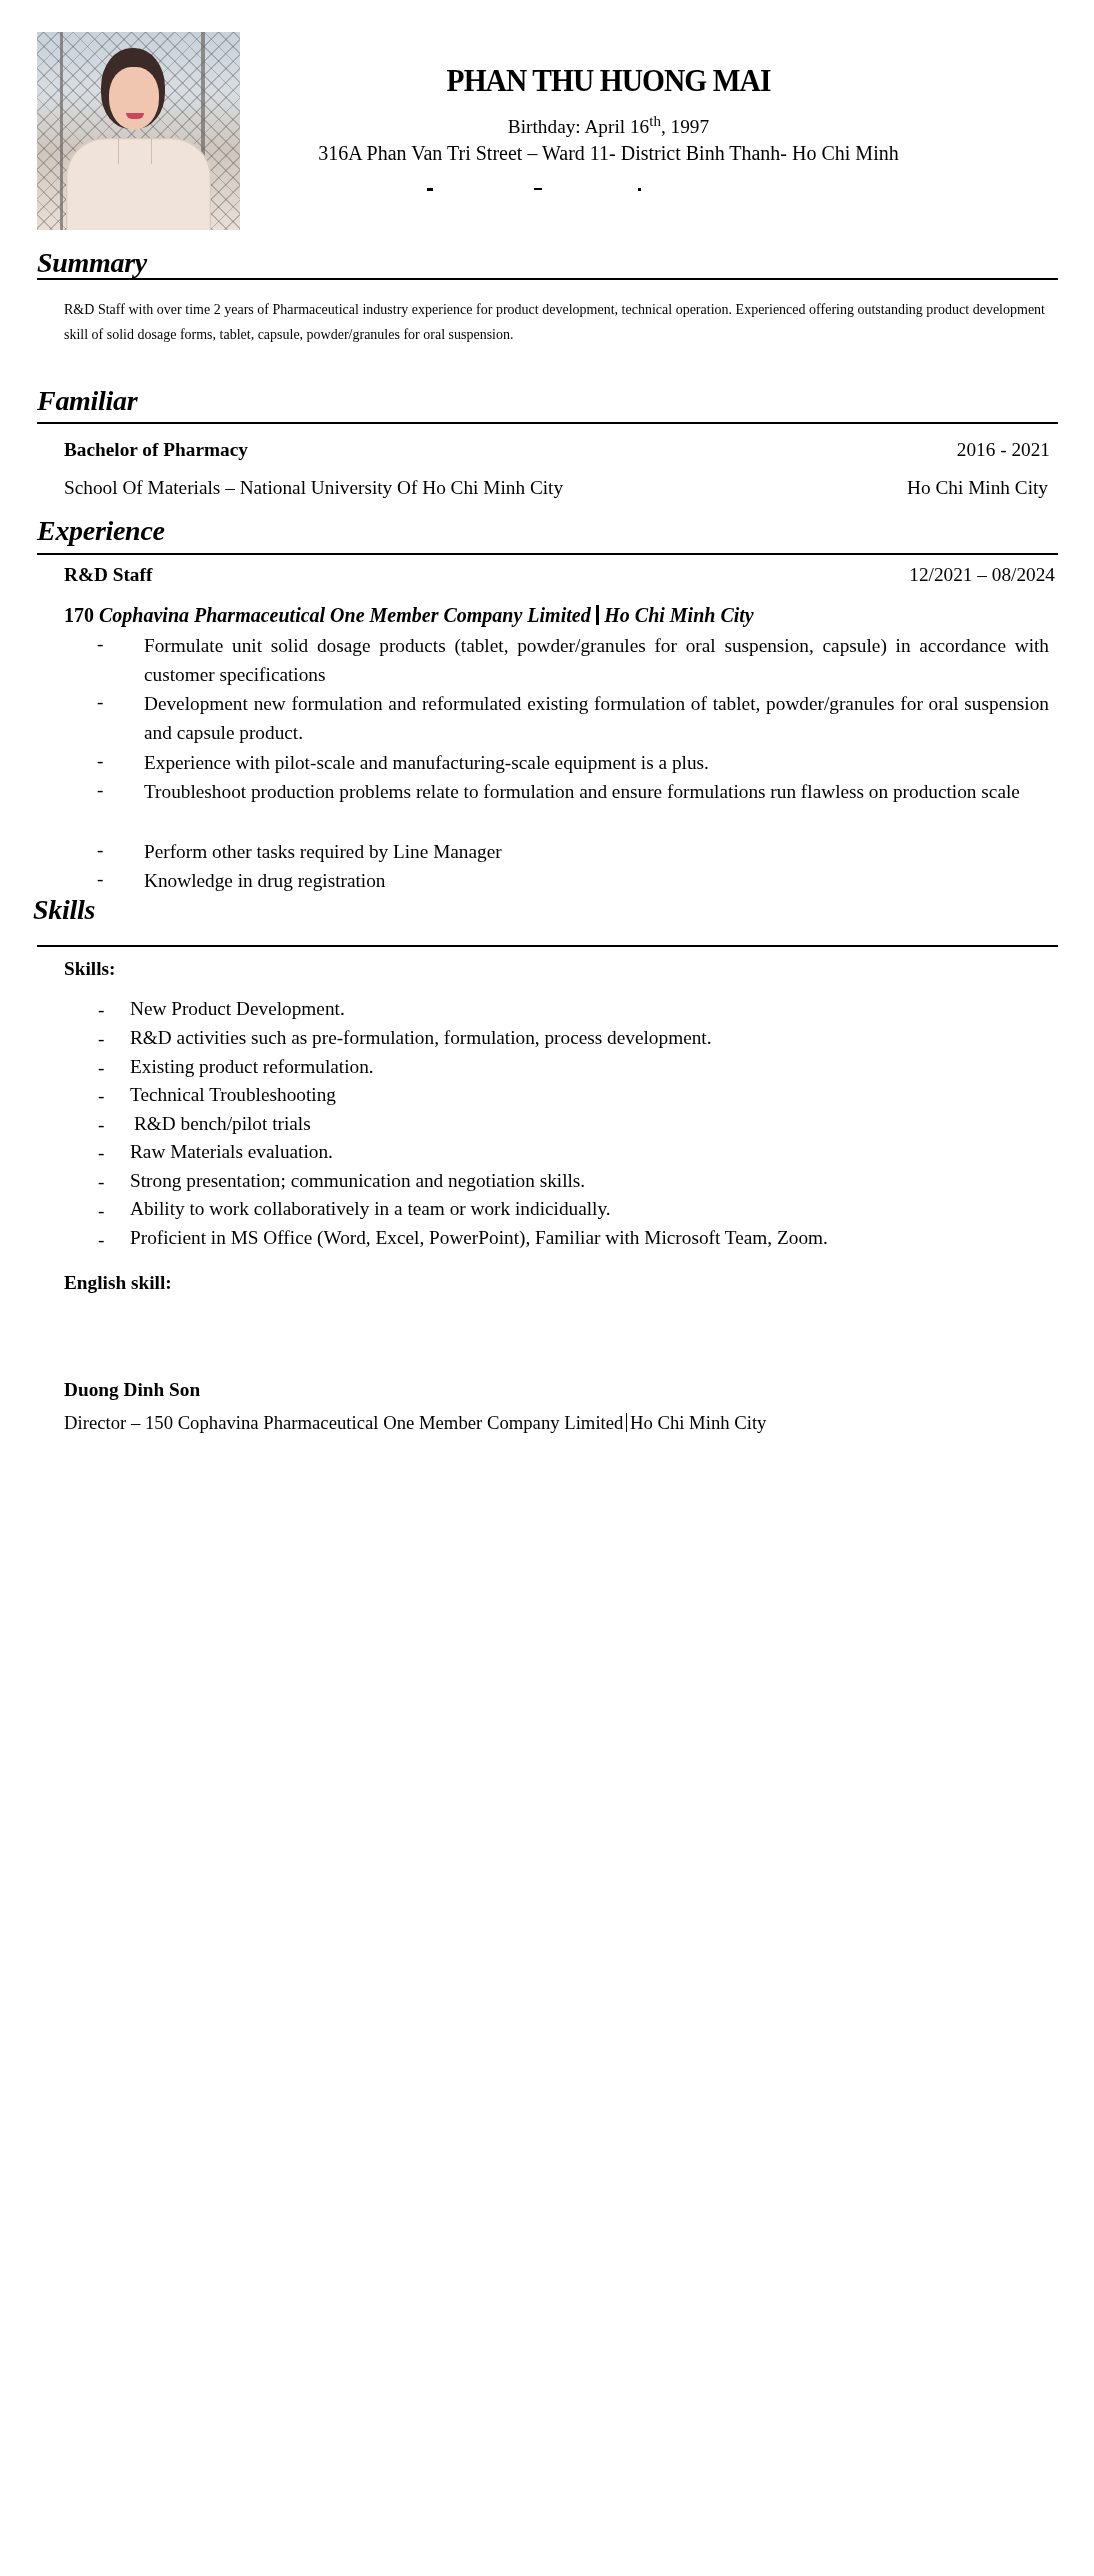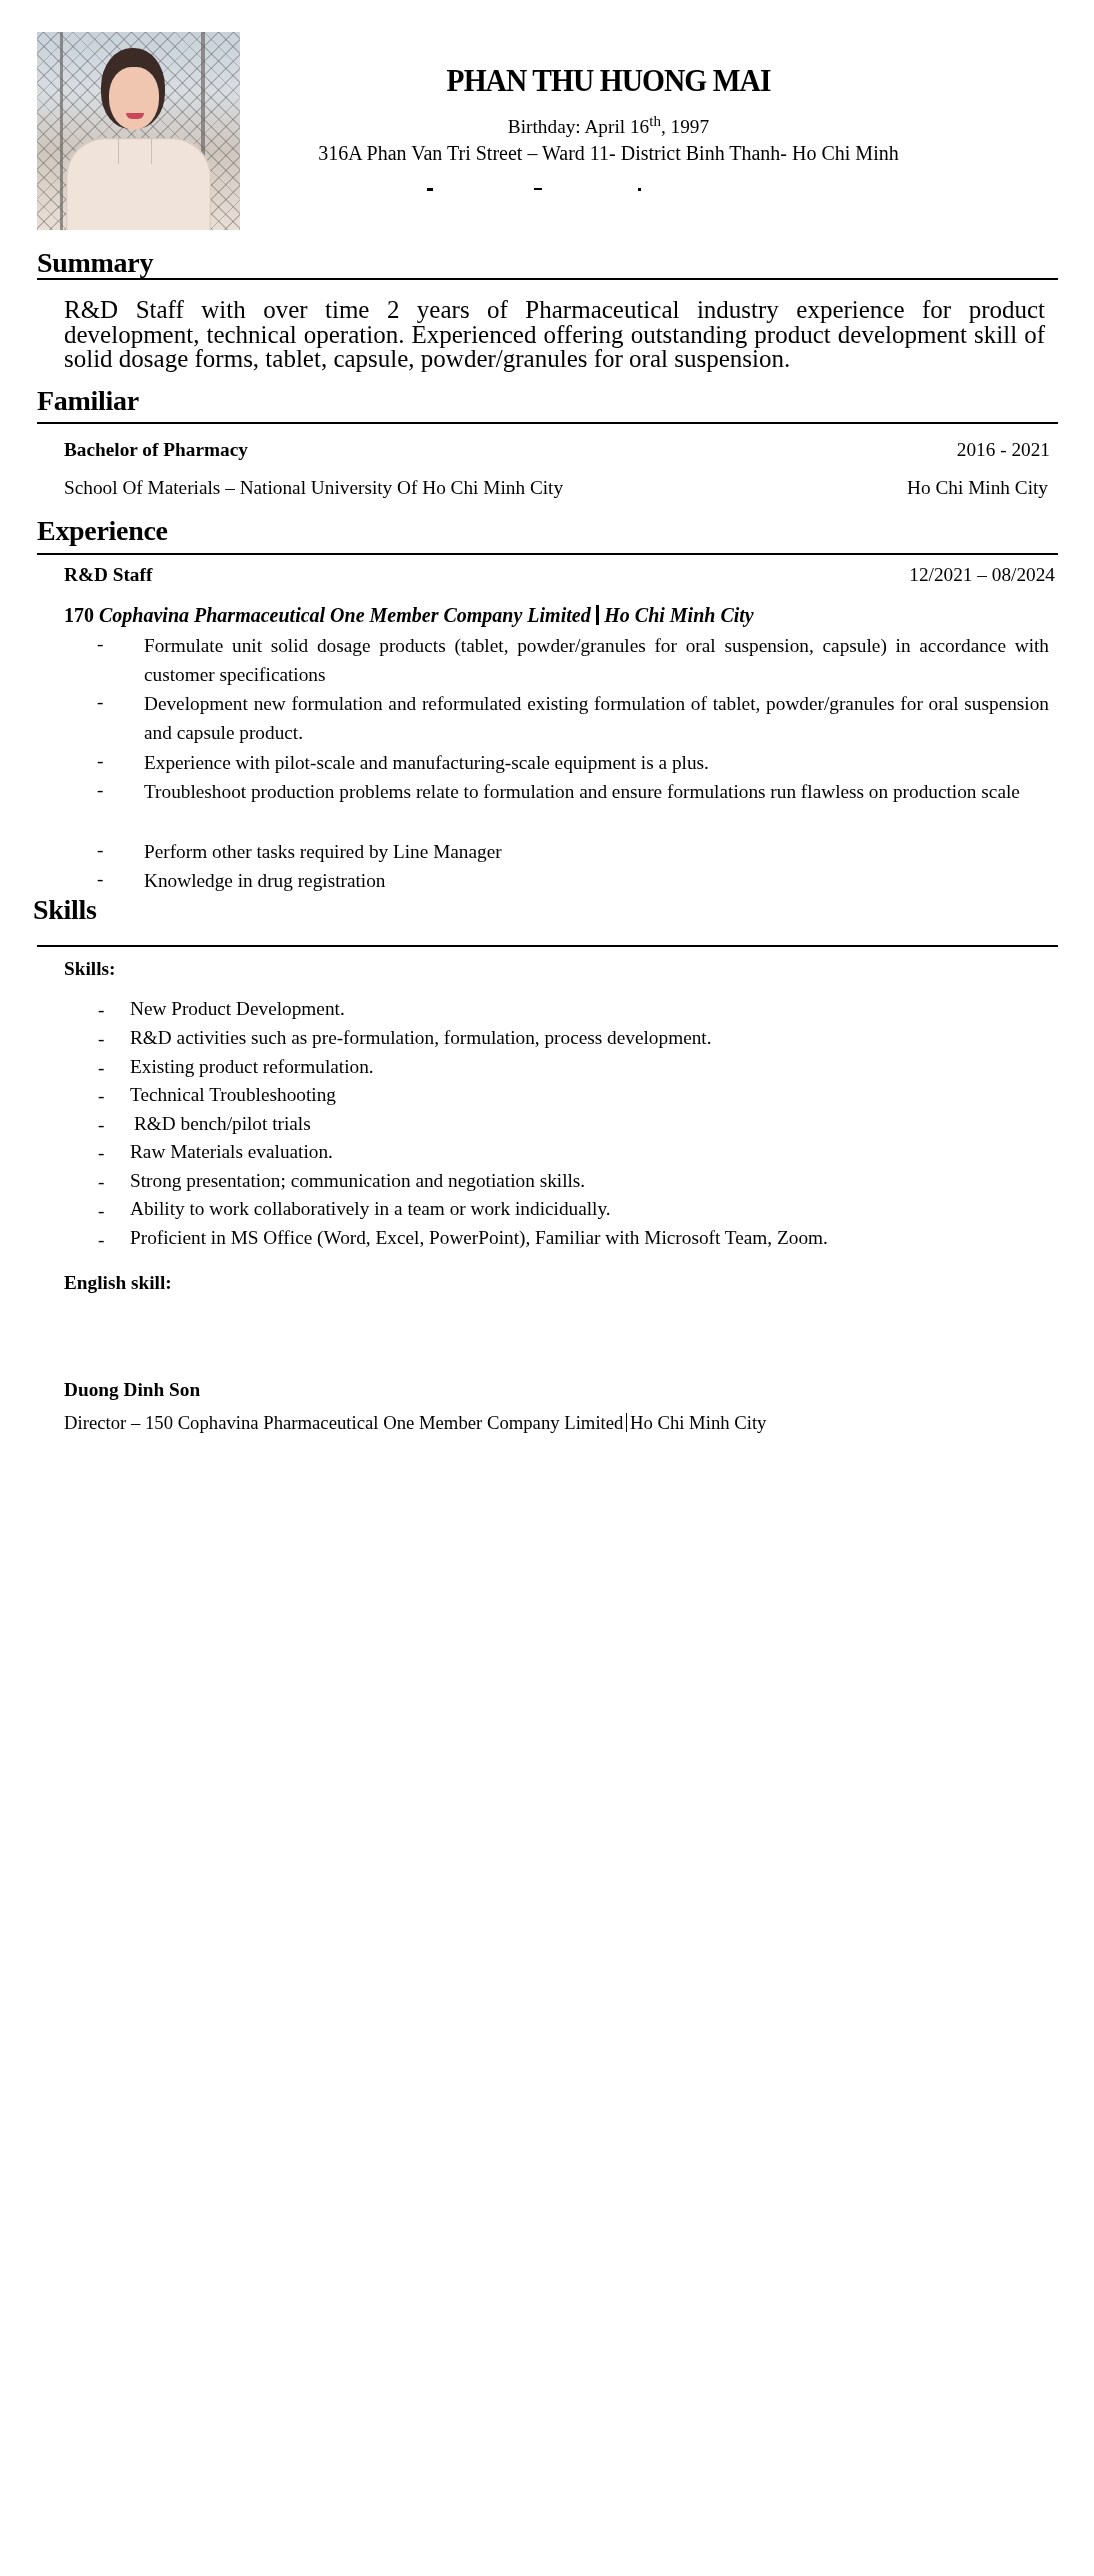--- a/index.html
+++ b/index.html
@@ -24,24 +24,24 @@
   .photo .collar { position:absolute; left:81px; top:106px; width:32px; height:26px;
     border-left:1.9px solid #cdbdb0; border-right:1.9px solid #cdbdb0; }
 
   .name { left:0; width:1217px; top:62px; text-align:center; font-size:32px; font-weight:700;
           letter-spacing:-1px; transform:scaleX(0.92); transform-origin:609px 0; }
   .birthday { left:0; width:1217px; top:113px; text-align:center; font-size:19.3px; }
   .birthday sup { font-size:15px; }
   .address { left:0; width:1217px; top:142px; text-align:center; font-size:20px; }
   .contact-frag { top:188px; height:2.6px; background:#000; }
 
-  .section-head { left:37px; font-size:28px; font-weight:700; letter-spacing:-0.3px; }
+  .section-head { left:37px; font-size:28px; font-weight:700; letter-spacing:-0.3px;font-style:italic; }
   .rule { left:37px; width:1021px; height:1.9px; background:#000; }
 
-  .para { left:64px; width:981px; font-size:25px; line-height:24.5px; text-align:justify;
+  .para { left:64px; width:981px; font-size:14px; line-height:24.5px; text-align:justify;
           white-space:normal; }
 
   .bold { font-weight:700; }
   .row { font-size:19.3px; }
   .right { text-align:right; }
 
   .bullet-dash { font-size:19.3px; }
   .bullet-text { font-size:19.3px; }
   .bullet-block { left:144px; width:905px; font-size:19.3px; line-height:29px; text-align:justify;
                   white-space:normal; }

